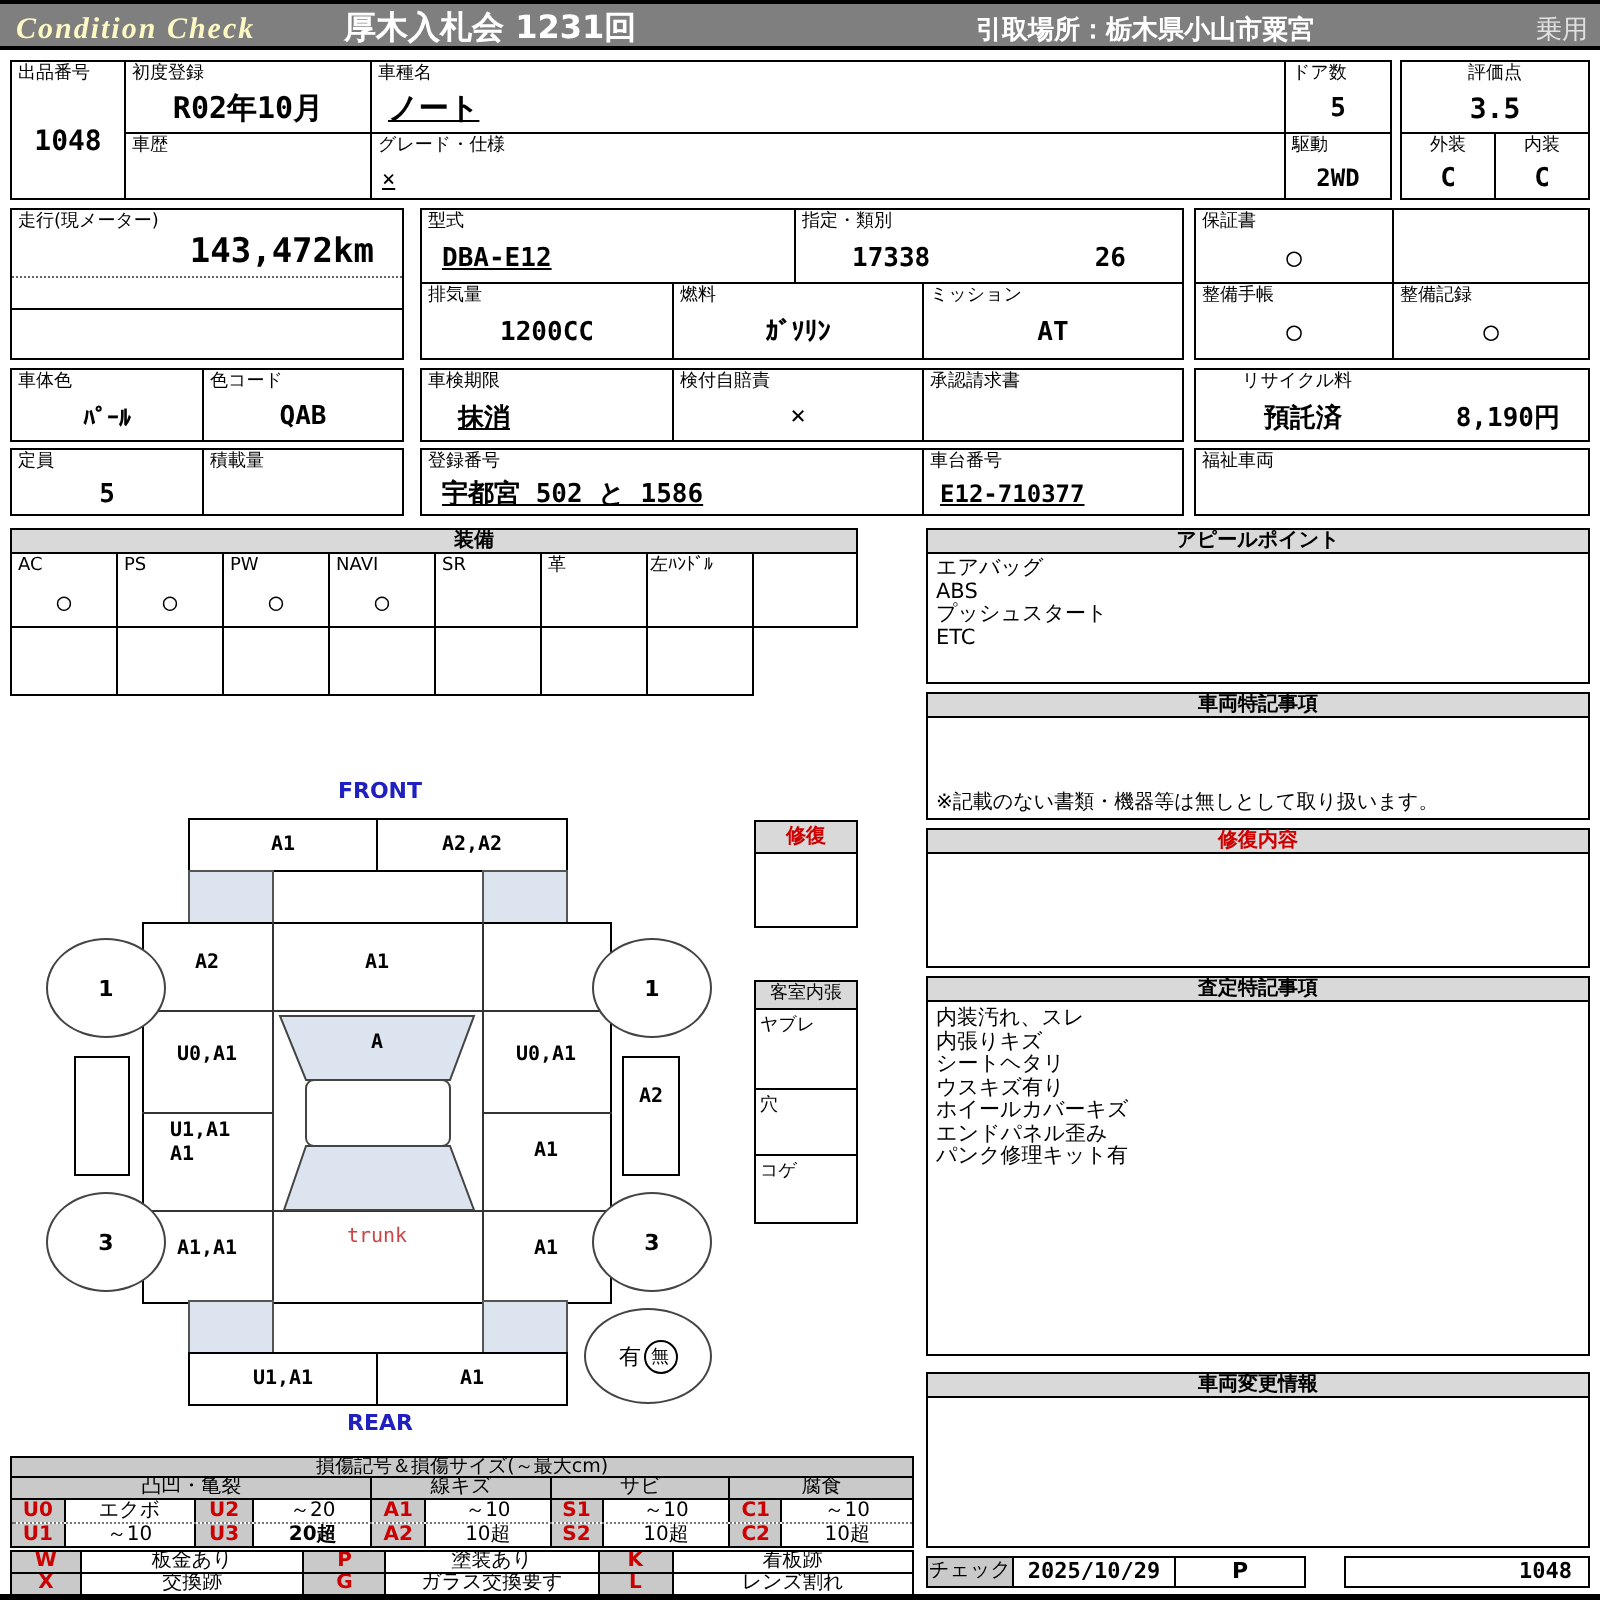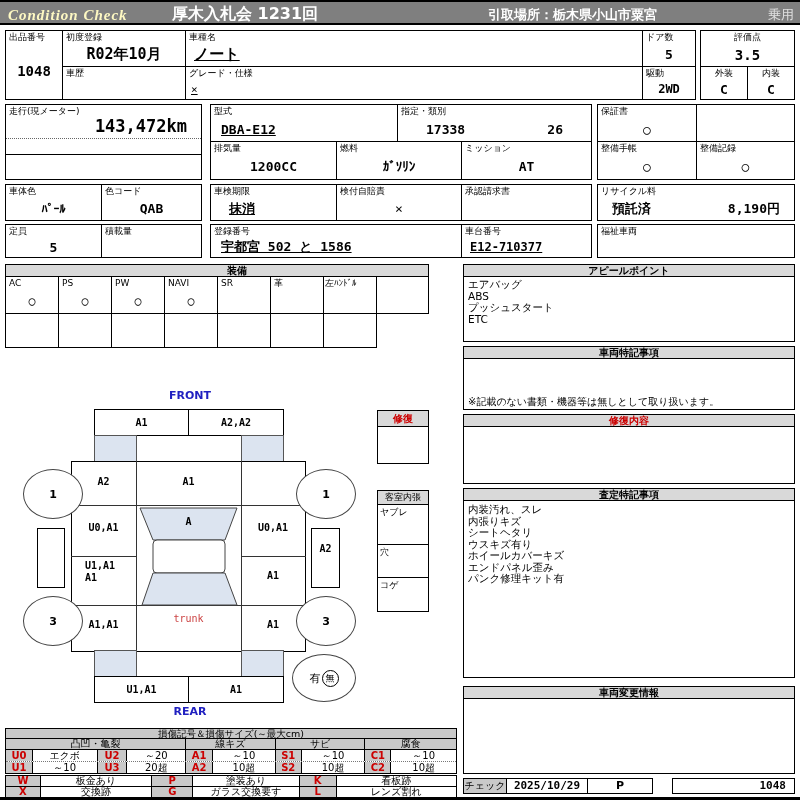--- a/index.html
+++ b/index.html
@@ -163,21 +163,21 @@
     <div class="cv"></div>
   </div>
   <div class="b cell" style="left:210px;top:224px;width:252px;height:34px;">
     <span class="cl">登録番号</span>
     <div class="cv cvl" style="padding-left:10px;">宇都宮  502 と  1586</div>
   </div>
   <div class="b cell" style="left:461px;top:224px;width:131px;height:34px;">
     <span class="cl">車台番号</span>
     <div class="cv cvl" style="font-size:12px;padding-left:8px;">E12-710377</div>
   </div>
-  <div class="b cell" style="left:597px;top:184px;width:198px;height:37px;">
+  <div class="b cell" style="left:597px;top:184px;width:198px;height:37px;padding-left:20px;">
     <span class="cl">リサイクル料</span>
     <div class="cv" style="justify-content:space-between;padding:0 14px;">
       <span>預託済</span>
       <span>8,190円</span>
     </div>
   </div>
   <div class="b cell" style="left:597px;top:224px;width:198px;height:34px;">
     <span class="cl">福祉車両</span>
     <div class="cv"></div>
   </div>
@@ -357,21 +357,21 @@
       <div class="lg-c" style="width:63px;height:11px;">～10</div>
       <div class="lg-c code" style="width:26px;height:11px;">S1</div>
       <div class="lg-c" style="width:64px;height:11px;">～10</div>
       <div class="lg-c code" style="width:26px;height:11px;">C1</div>
       <div class="lg-c" style="width:65px;height:11px;">～10</div>
     </div>
     <div class="lg-row">
       <div class="lg-c code" style="width:27px;height:11px;">U1</div>
       <div class="lg-c" style="width:65px;height:11px;">～10</div>
       <div class="lg-c code" style="width:30px;height:11px;">U3</div>
-      <div class="lg-c" style="width:59px;height:11px;">20超</div>
+      <div class="lg-c" style="width:59px;height:11px;font-weight:bold;">20超</div>
       <div class="lg-c code" style="width:27px;height:11px;">A2</div>
       <div class="lg-c" style="width:63px;height:11px;">10超</div>
       <div class="lg-c code" style="width:26px;height:11px;">S2</div>
       <div class="lg-c" style="width:64px;height:11px;">10超</div>
       <div class="lg-c code" style="width:26px;height:11px;">C2</div>
       <div class="lg-c" style="width:65px;height:11px;">10超</div>
     </div>
   </div>
   <div class="abs" style="left:5px;top:775px;width:452px;border:1px solid #000;box-sizing:border-box;">
     <div class="lg-row" style="border-bottom:1px solid #000;">

